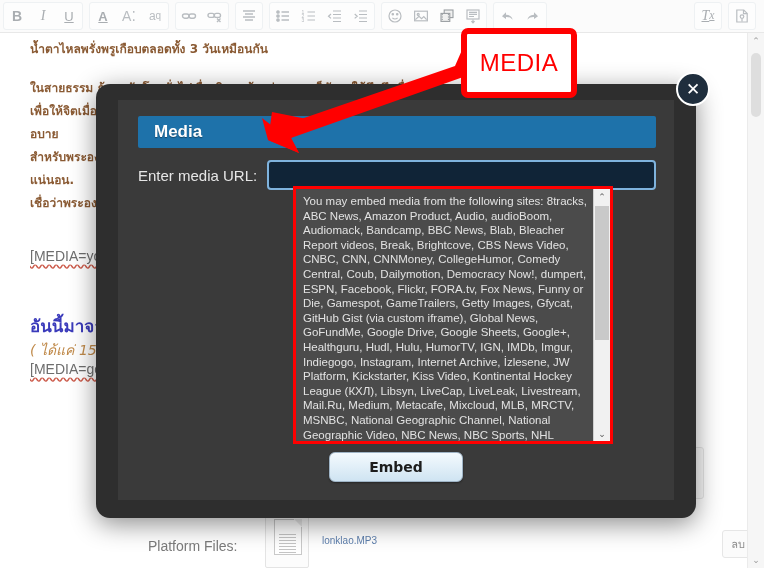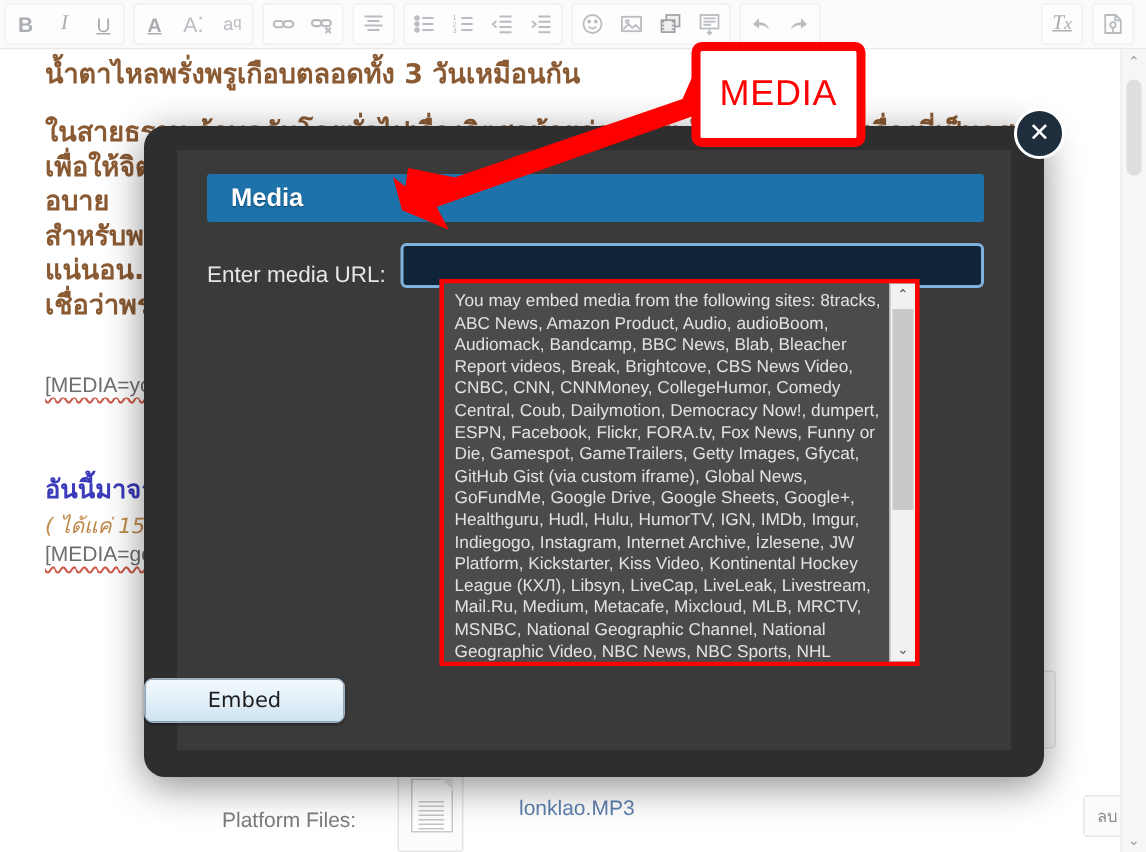--- a/index.html
+++ b/index.html
@@ -32,21 +32,21 @@
   .tb-btn.u{text-decoration:underline;font-size:13px;color:#a9adb1;}
 
   .doc{
     position:absolute;left:0;top:33px;right:0;bottom:0;
     background:#ffffff;
     padding:6px 30px 0 30px;
     box-sizing:border-box;
   }
   .docline{
     font-family:"DejaVu Sans","Liberation Sans",sans-serif;
-    font-size:18px;line-height:21px;color:#8e6a43;margin:0 0 2px 0;white-space:nowrap;
+    font-size:12px;line-height:21px;color:#8e6a43;margin:0 0 2px 0;white-space:nowrap;
   }
   .docline.sp{height:14px;}
   .bb{font-weight:bold;color:#8a5a33;}
   .code{
     font-family:"Liberation Sans",sans-serif;font-size:14px;color:#6e6e6e;
     text-decoration:underline;text-decoration-style:wavy;text-decoration-color:#cc5a4a;
     text-underline-offset:3px;white-space:nowrap;
   }
   .gd{
     font-size:17px;font-weight:bold;color:#3b3bbb;white-space:nowrap;
@@ -82,21 +82,21 @@
     position:absolute;left:8px;top:8px;width:26px;height:34px;
     background:#ffffff;border:1px solid #c9c9c9;
   }
   .fileicon:before{
     content:"";position:absolute;right:-1px;top:-1px;
     border-width:0 8px 8px 0;border-style:solid;border-color:#ffffff #e9e9e9;
   }
   .filelines{position:absolute;left:4px;top:14px;width:17px;}
   .filelines i{display:block;height:1px;background:#c4c4c4;margin-bottom:2px;}
   .filename{
-    position:absolute;left:322px;bottom:22px;font-size:14px;color:#5d7fad;margin-left:24px;
+    position:absolute;left:322px;bottom:22px;font-size:10px;color:#5d7fad;
   }
   .del-btn{
     position:absolute;right:10px;bottom:10px;
     font-family:"DejaVu Sans",sans-serif;font-size:11px;color:#8d8d8d;
     background:#fbfbfb;border:1px solid #e6e6e6;border-radius:3px;padding:4px 8px;
   }
 
   .vscroll{
     position:absolute;right:0;top:33px;bottom:0;width:16px;background:#f6f6f6;
     border-left:1px solid #ebebeb;
@@ -131,21 +131,21 @@
     background:#1e72aa;border-radius:2px;
     display:flex;align-items:center;
   }
   .dlg-title span{
     color:#ffffff;font-size:17px;font-weight:bold;margin-left:16px;
     text-shadow:0 1px 1px rgba(0,0,0,.4);
   }
 
   .field-row{
     position:absolute;left:42px;top:74px;width:518px;height:34px;
-    display:flex;align-items:flex-end;
+    display:flex;align-items:center;
   }
   .field-label{
     color:#e6e6e6;font-size:15px;white-space:nowrap;margin-right:10px;
   }
   .url-input{
     flex:1 1 auto;height:30px;box-sizing:border-box;
     background:#102437;border:2px solid #7fb3dd;border-radius:4px;
     color:#ffffff;font-size:14px;padding:0 6px;outline:none;
     font-family:"Liberation Sans",sans-serif;
   }
@@ -172,21 +172,21 @@
     position:absolute;left:0;width:16px;height:15px;
     display:flex;align-items:center;justify-content:center;color:#5a5a5a;font-size:9px;
   }
   .sites-scroll .sarrow.up{top:0;}
   .sites-scroll .sarrow.dn{bottom:0;}
   .sites-scroll .sthumb{
     position:absolute;left:1px;top:17px;width:14px;height:134px;background:#c9c9c9;
   }
 
   .dlg-buttons{
-    position:absolute;left:0;right:0;top:368px;display:flex;justify-content:flex-start;gap:10px;
+    position:absolute;left:0;right:0;top:368px;display:flex;justify-content:center;gap:10px;font-weight:bold;
   }
   .dbtn{
     min-width:96px;height:28px;padding:0 18px;border-radius:6px;
     display:flex;align-items:center;justify-content:center;
     font-size:14px;color:#1d1d1d;border:1px solid #9fb4c6;
     background:linear-gradient(180deg,#f4fafe 0%,#cfe4f2 100%);
     font-family:"DejaVu Sans","Liberation Sans",sans-serif;
     box-shadow:0 1px 2px rgba(0,0,0,.35);
   }
   .dbtn.plain{

